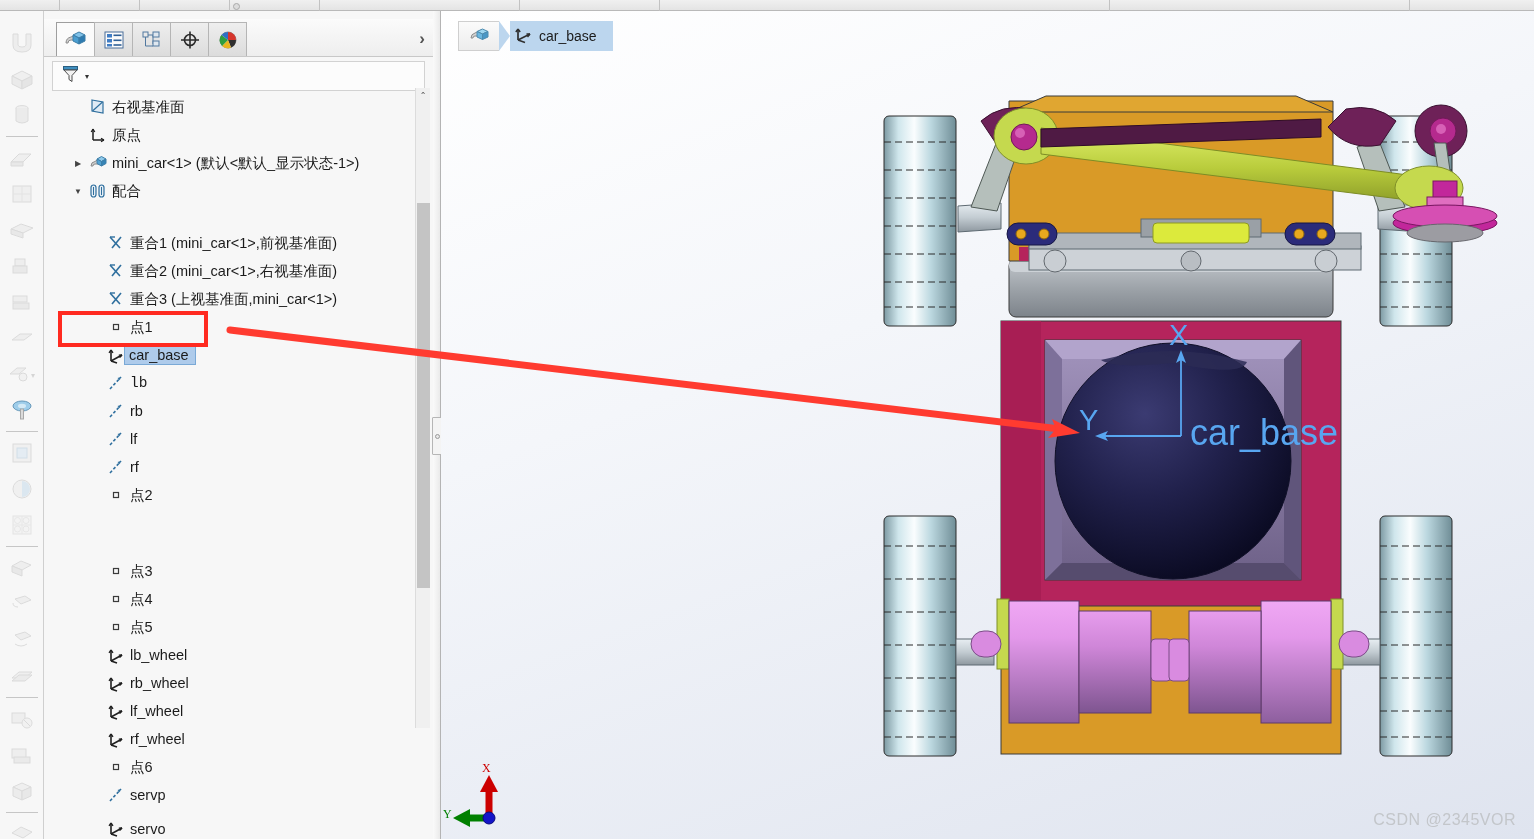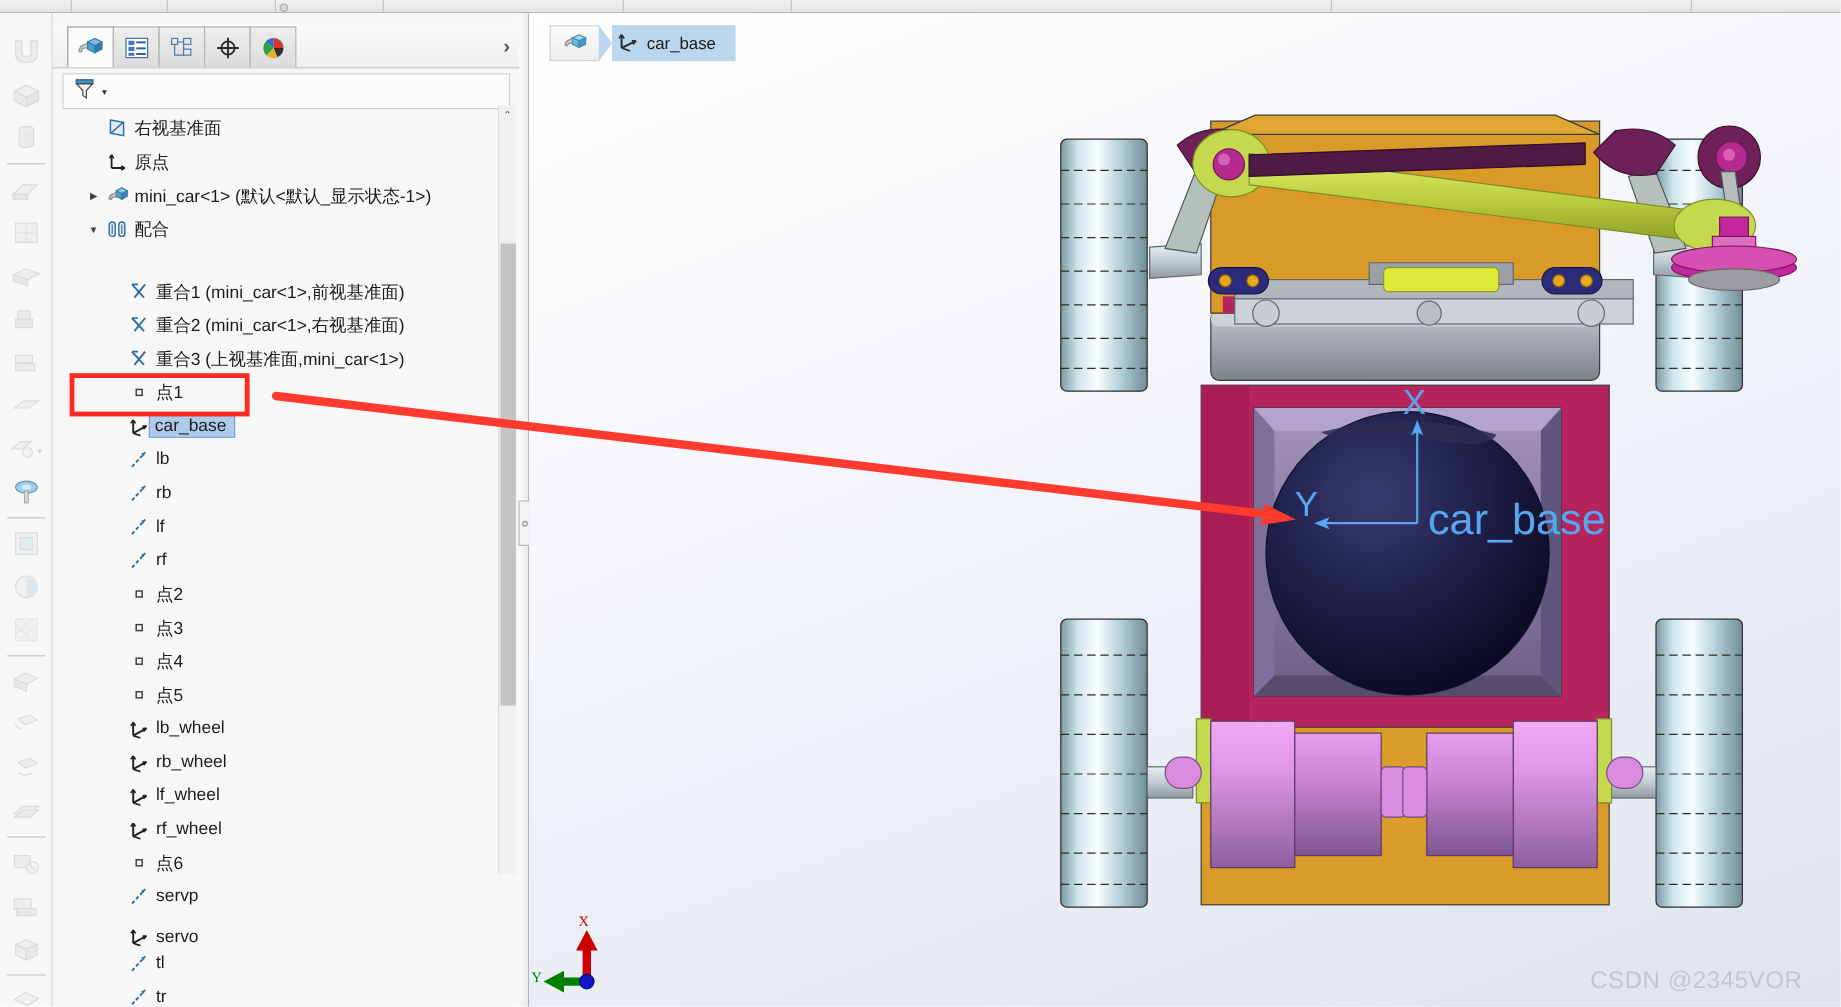--- a/index.html
+++ b/index.html
@@ -129,22 +129,22 @@
   .bc-arrow {
     width: 0; height: 0; border-top: 15px solid transparent; border-bottom: 15px solid transparent;
     border-left: 11px solid #bcd6ee;
   }
   .bc-body {
     height: 30px; padding: 0 16px 0 4px; display:flex; align-items:center; gap: 6px;
     background: #bcd6ee; font-size: 14px; color: #1b1b1b;
   }
 
   .watermark {
-    position: absolute; right: 32px; bottom: 10px;
-    font-size: 20px; color: #c3c6ca; letter-spacing: .5px; margin-left: 32px;
+    position: absolute; right: 18px; bottom: 10px;
+    font-size: 16px; color: #c3c6ca; letter-spacing: .5px; margin-left: 32px;
   }
 
   .triad { position: absolute; left: 0px; bottom: 6px; width: 110px; height: 75px; }
 
   
   .anno-layer {
     position: absolute; left: 0; top: 0; width: 1534px; height: 839px;
     pointer-events: none;
   }
   svg.model { position: absolute; left: 0; top: 0; }
@@ -471,21 +471,21 @@
             <svg width="18" height="17" viewBox="0 0 18 17">
               <path d="M4 14 L4 3" stroke="#1f1f1f" stroke-width="1.6"></path>
               <path d="M4 3 L2 5.8 M4 3 L6 5.8" stroke="#1f1f1f" stroke-width="1.3" fill="none"></path>
               <path d="M4 14 L15 8" stroke="#1f1f1f" stroke-width="1.6"></path>
               <path d="M15 8 L11.8 8.1 M15 8 L12.6 10.6" stroke="#1f1f1f" stroke-width="1.3" fill="none"></path>
               <path d="M4 14 L10 16" stroke="#1f1f1f" stroke-width="1.4"></path>
             </svg>
           </span>
           <span class="tlabel">car_base</span>
         </div>
-        <div class="trow" style="padding-left: 36px;">
+        <div class="trow" style="padding-left: 36px; font-family: Liberation Mono, monospace;">
           <span class="twist"></span>
           <span class="ticon">
             <svg width="18" height="18" viewBox="0 0 18 18">
               <path d="M3 15 L14 3" stroke="#2f6f9e" stroke-width="1.6" stroke-dasharray="3,2"></path>
               <path d="M14 3 L10.5 4 L12.8 6.2 Z" fill="#2f6f9e"></path>
             </svg>
           </span>
           <span class="tlabel">lb</span>
         </div>
         <div class="trow" style="padding-left: 36px;">
@@ -520,21 +520,21 @@
         </div>
         <div class="trow" style="padding-left: 36px;">
           <span class="twist"></span>
           <span class="ticon">
             <svg width="12" height="12" viewBox="0 0 12 12">
               <rect x="3.5" y="3.5" width="5" height="5" fill="none" stroke="#3b3b3b" stroke-width="1.2"></rect>
             </svg>
           </span>
           <span class="tlabel">点2</span>
         </div>
-        <div class="trow" style="padding-left: 36px;">
+        <div class="trow" style="padding-left: 36px; margin-top: 48px;">
           <span class="twist"></span>
           <span class="ticon">
             <svg width="12" height="12" viewBox="0 0 12 12">
               <rect x="3.5" y="3.5" width="5" height="5" fill="none" stroke="#3b3b3b" stroke-width="1.2"></rect>
             </svg>
           </span>
           <span class="tlabel">点3</span>
         </div>
         <div class="trow" style="padding-left: 36px; text-align: right;">
           <span class="twist"></span>

